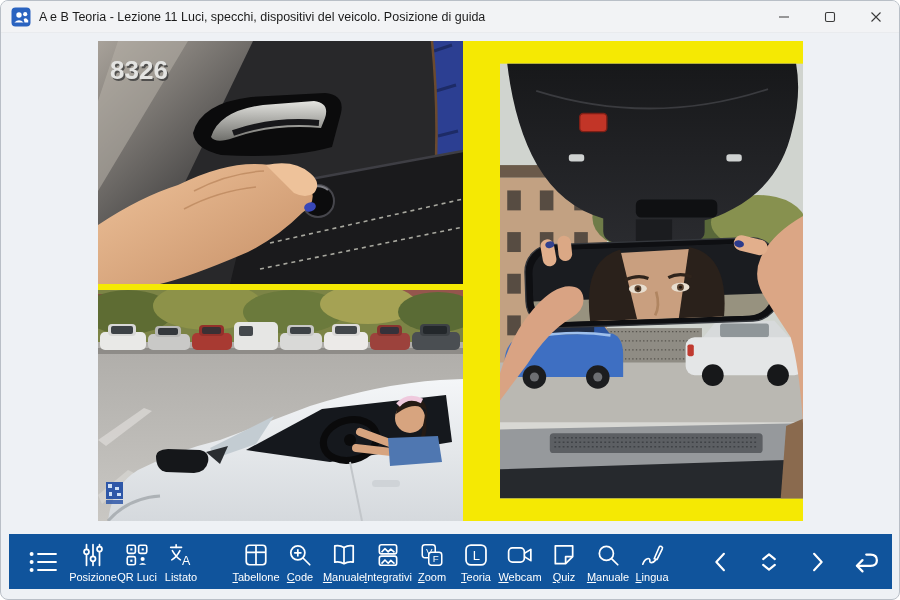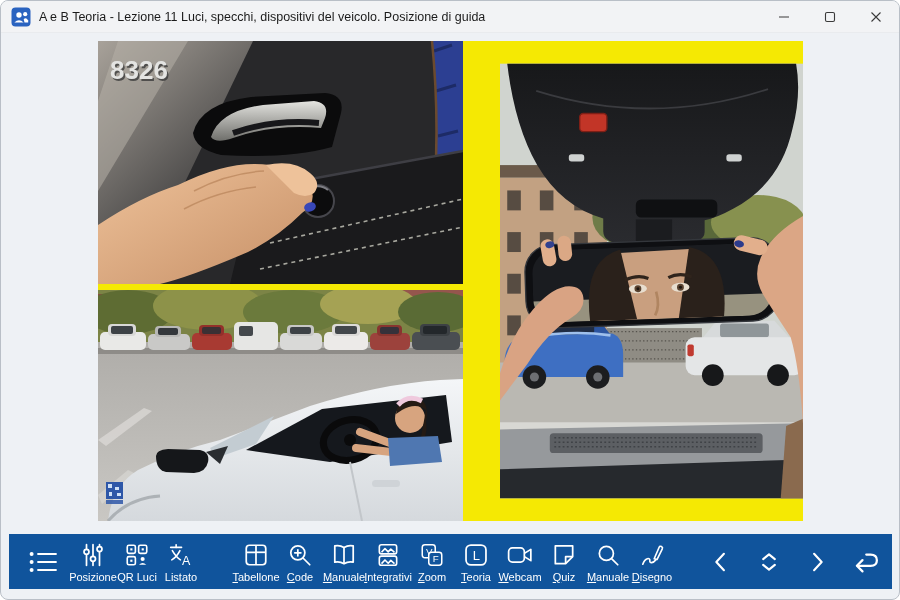--- a/index.html
+++ b/index.html
@@ -467,21 +467,21 @@
           <line x1="15.5" y1="15.5" x2="21" y2="21"></line>
       </svg>
       <span class="tb-label hotkey">Manuale</span>
     </div>
 
     <div class="tb-btn">
       <svg width="26" height="26" viewBox="0 0 24 24" fill="none" stroke="#fff" stroke-width="1.5" stroke-linecap="round" stroke-linejoin="round">
         <path d="M3.5,20.5 C5.5,14.5 10.5,14 10,17.2 C9.6,20 13,19.6 15.5,16.5"></path>
         <path d="M14,15.5 L18.6,4.8 Q19.2,3.4 20.6,4.1 L21,4.4 Q22.2,5.2 21.4,6.6 L16.6,16.2 Z"></path>
       </svg>
-      <span class="tb-label hotkey">Disegno</span>
+      <span class="tb-label hotkey">Lingua</span>
     </div>
 
     <div class="nav-group">
       <div class="nav-btn">
         <svg width="28" height="28" viewBox="0 0 24 24" fill="none" stroke="#fff" stroke-width="1.8" stroke-linecap="round" stroke-linejoin="round">
           <path d="M14.5,5 L8,12 L14.5,19"></path>
         </svg>
       </div>
       <div class="nav-btn">
         <svg width="28" height="28" viewBox="0 0 24 24" fill="none" stroke="#fff" stroke-width="1.8" stroke-linecap="round" stroke-linejoin="round">

